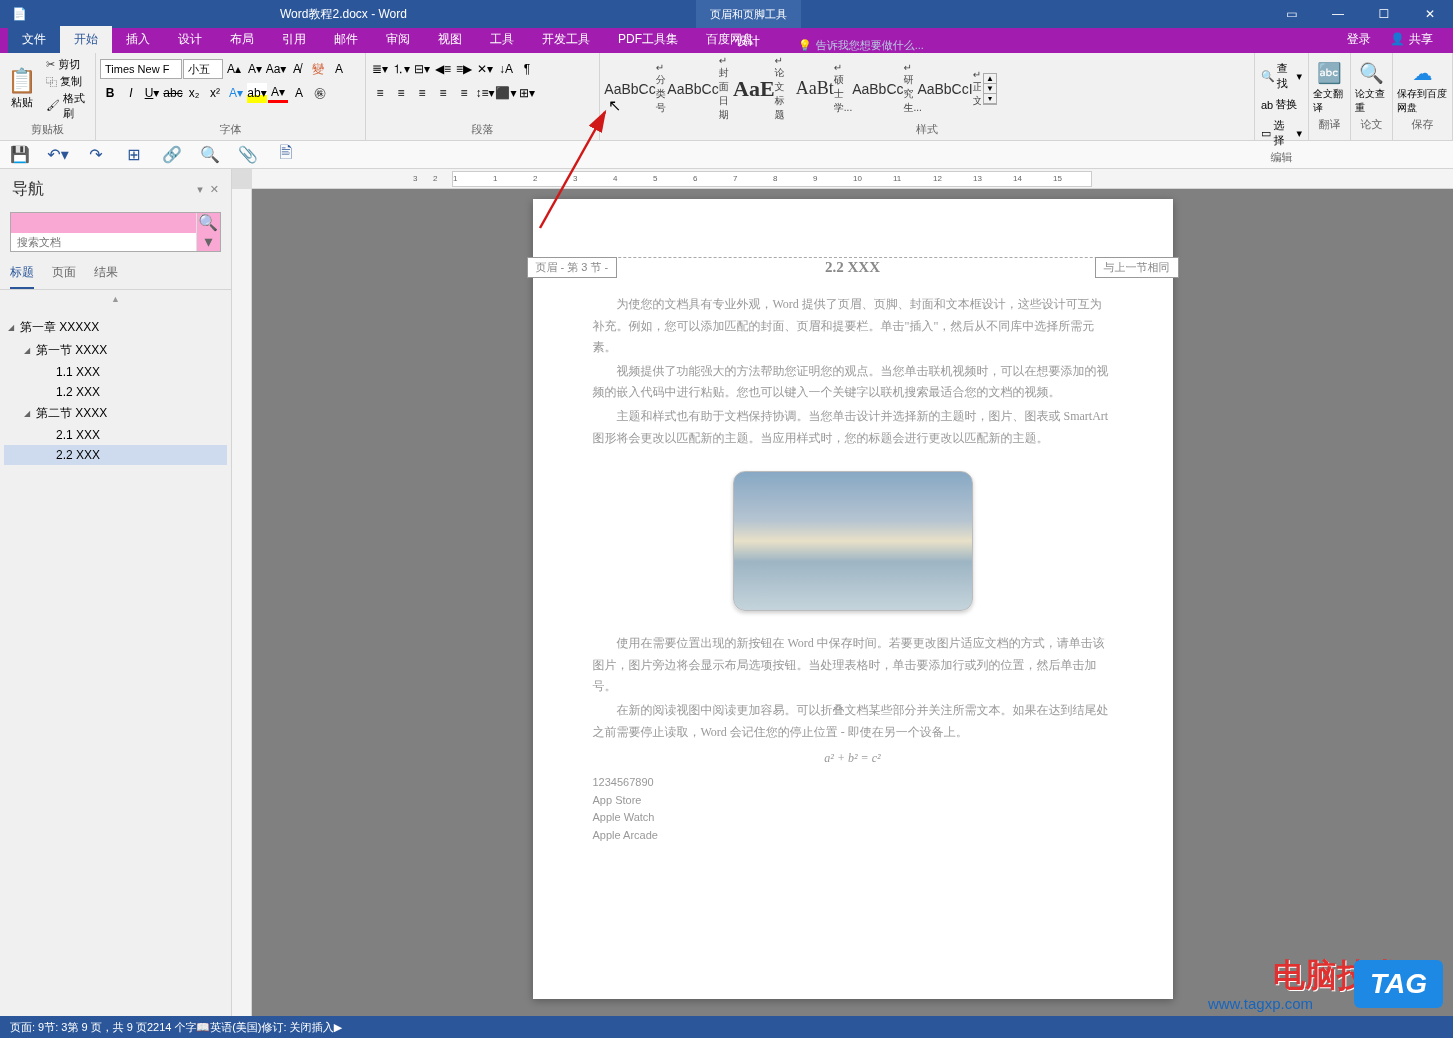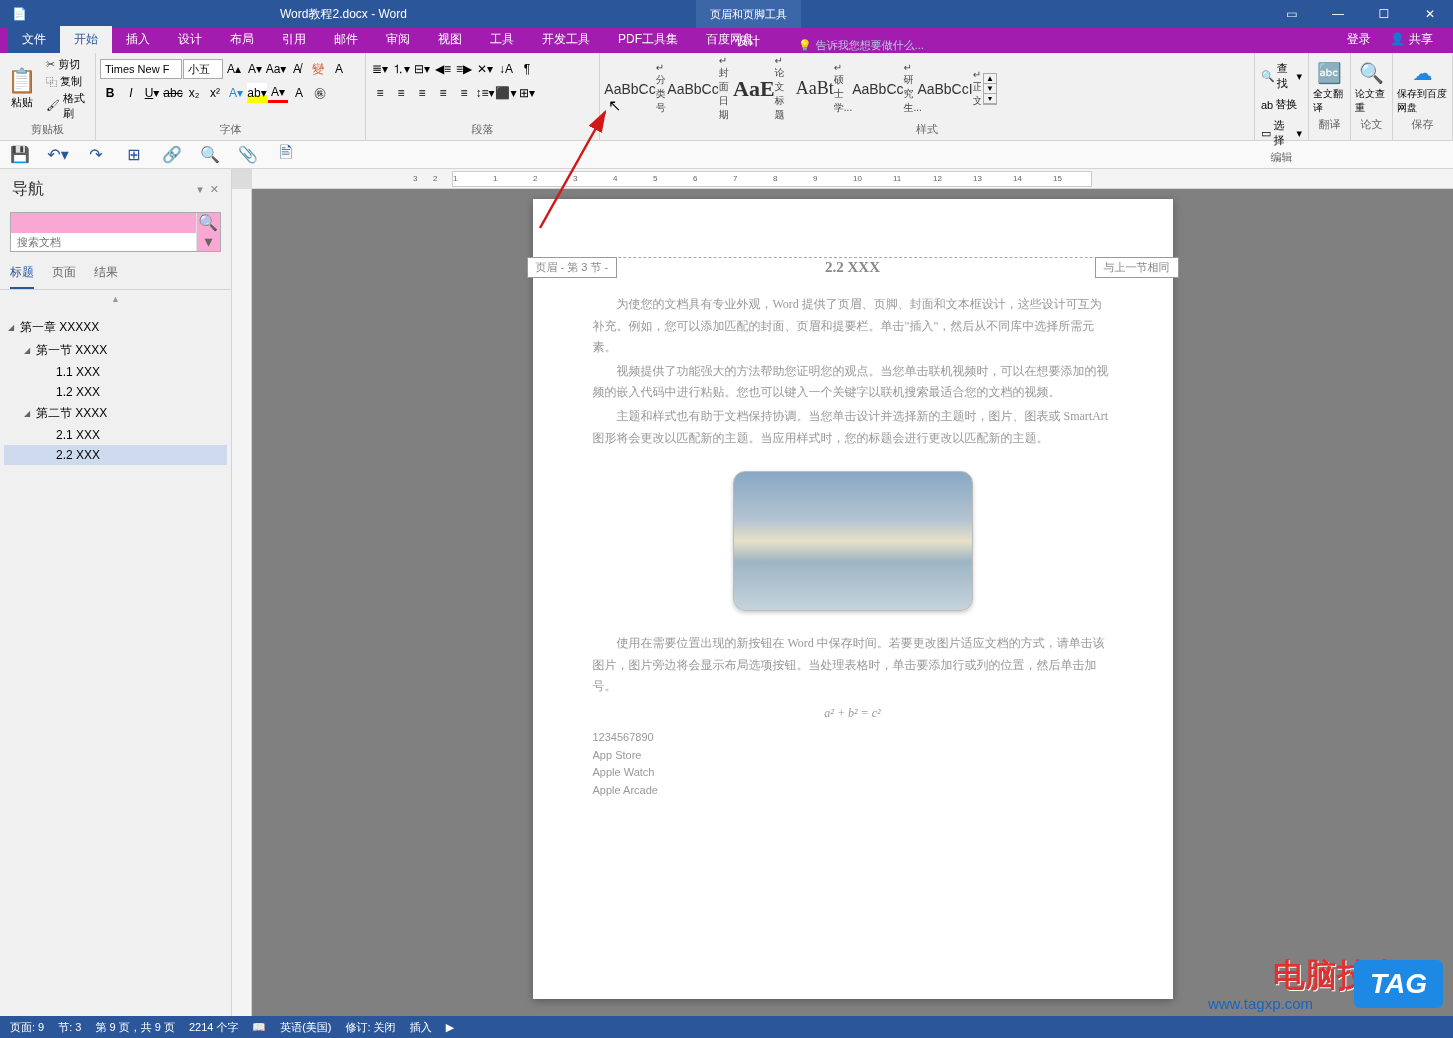--- a/index.html
+++ b/index.html
@@ -105,21 +105,21 @@
 .formula { text-align: center; font-style: italic; font-family: "Times New Roman"; font-size: 12px; color: #999; margin: 8px 0; }
 .plain-line { font-size: 11px; color: #999; line-height: 1.6; }
 
 
 .arrow-svg { position: absolute; left: 480px; top: 108px; z-index: 100; pointer-events: none; }
 
 
 .cursor-icon { position: absolute; z-index: 101; font-size: 16px; color: #000; }
 
 
-.status-bar { height: 22px; background: #2b579a; color: #fff; display: flex; align-items: center; font-size: 11px; padding: 0 10px; gap: 14px; }
+.status-bar { height: 22px; background: #2b579a; color: #fff; display: flex; align-items: center; font-size: 11px; padding: 0 10px; }
 .status-bar .sitem { cursor: pointer; }
 .status-bar .sp { flex: 1; }
 
 
 .watermark { position: absolute; right: 20px; bottom: 40px; font-size: 32px; font-weight: bold; color: #e03030; z-index: 200; text-shadow: 1px 1px 0 #fff; }
 .tag-badge { position: absolute; right: 10px; bottom: 30px; background: #1e88e5; color: #fff; font-size: 28px; font-weight: bold; padding: 8px 16px; border-radius: 6px; z-index: 201; font-style: italic; }
 .watermark-url { position: absolute; right: 140px; bottom: 26px; font-size: 15px; color: #1565c0; z-index: 200; }
 
 .scissors { color: #444; }
 </style>
@@ -407,20 +407,21 @@
       <div class="page">
         <div class="header-zone"></div>
         <div class="header-tab left">页眉 - 第 3 节 -</div>
         <div class="header-tab right">与上一节相同</div>
         <div class="page-title">2.2 XXX</div>
         <p class="para">为使您的文档具有专业外观，Word 提供了页眉、页脚、封面和文本框设计，这些设计可互为补充。例如，您可以添加匹配的封面、页眉和提要栏。单击"插入"，然后从不同库中选择所需元素。</p>
         <p class="para">视频提供了功能强大的方法帮助您证明您的观点。当您单击联机视频时，可以在想要添加的视频的嵌入代码中进行粘贴。您也可以键入一个关键字以联机搜索最适合您的文档的视频。</p>
         <p class="para">主题和样式也有助于文档保持协调。当您单击设计并选择新的主题时，图片、图表或 SmartArt 图形将会更改以匹配新的主题。当应用样式时，您的标题会进行更改以匹配新的主题。</p>
         <div class="doc-image"></div>
         <p class="para">使用在需要位置出现的新按钮在 Word 中保存时间。若要更改图片适应文档的方式，请单击该图片，图片旁边将会显示布局选项按钮。当处理表格时，单击要添加行或列的位置，然后单击加号。</p>
+        <p class="para">在新的阅读视图中阅读更加容易。可以折叠文档某些部分并关注所需文本。如果在达到结尾处之前需要停止读取，Word 会记住您的停止位置 - 即使在另一个设备上。</p>
         <div class="formula">a² + b² = c²</div>
         <div id="plain-lines">
             <div class="plain-line">1234567890</div>
             <div class="plain-line">App Store</div>
             <div class="plain-line">Apple Watch</div>
             <div class="plain-line">Apple Arcade</div>
           </div>
       </div>
     </div>
   </div>

